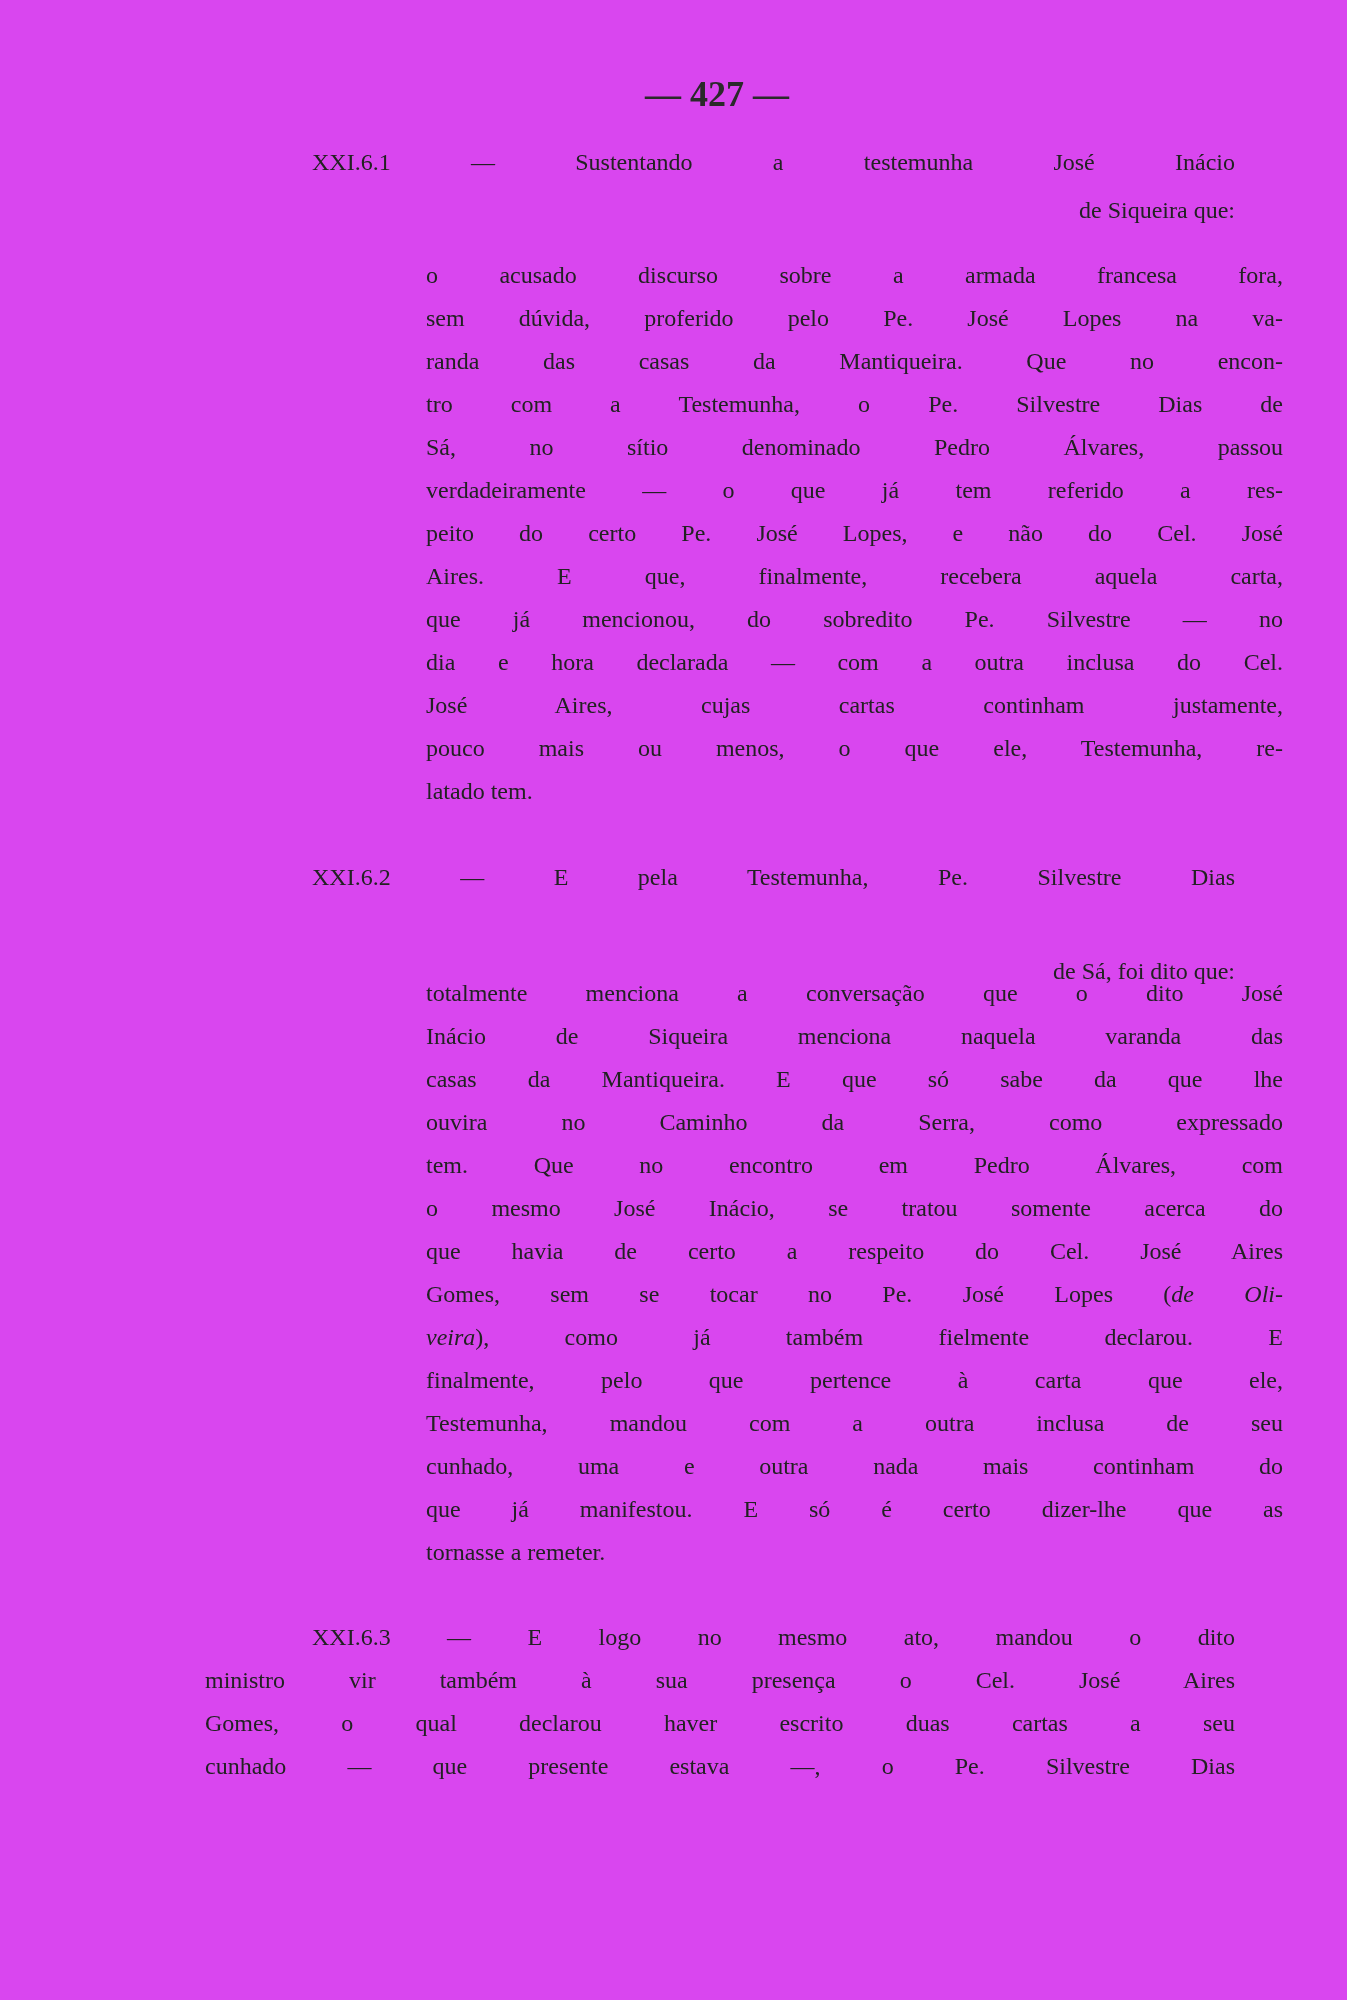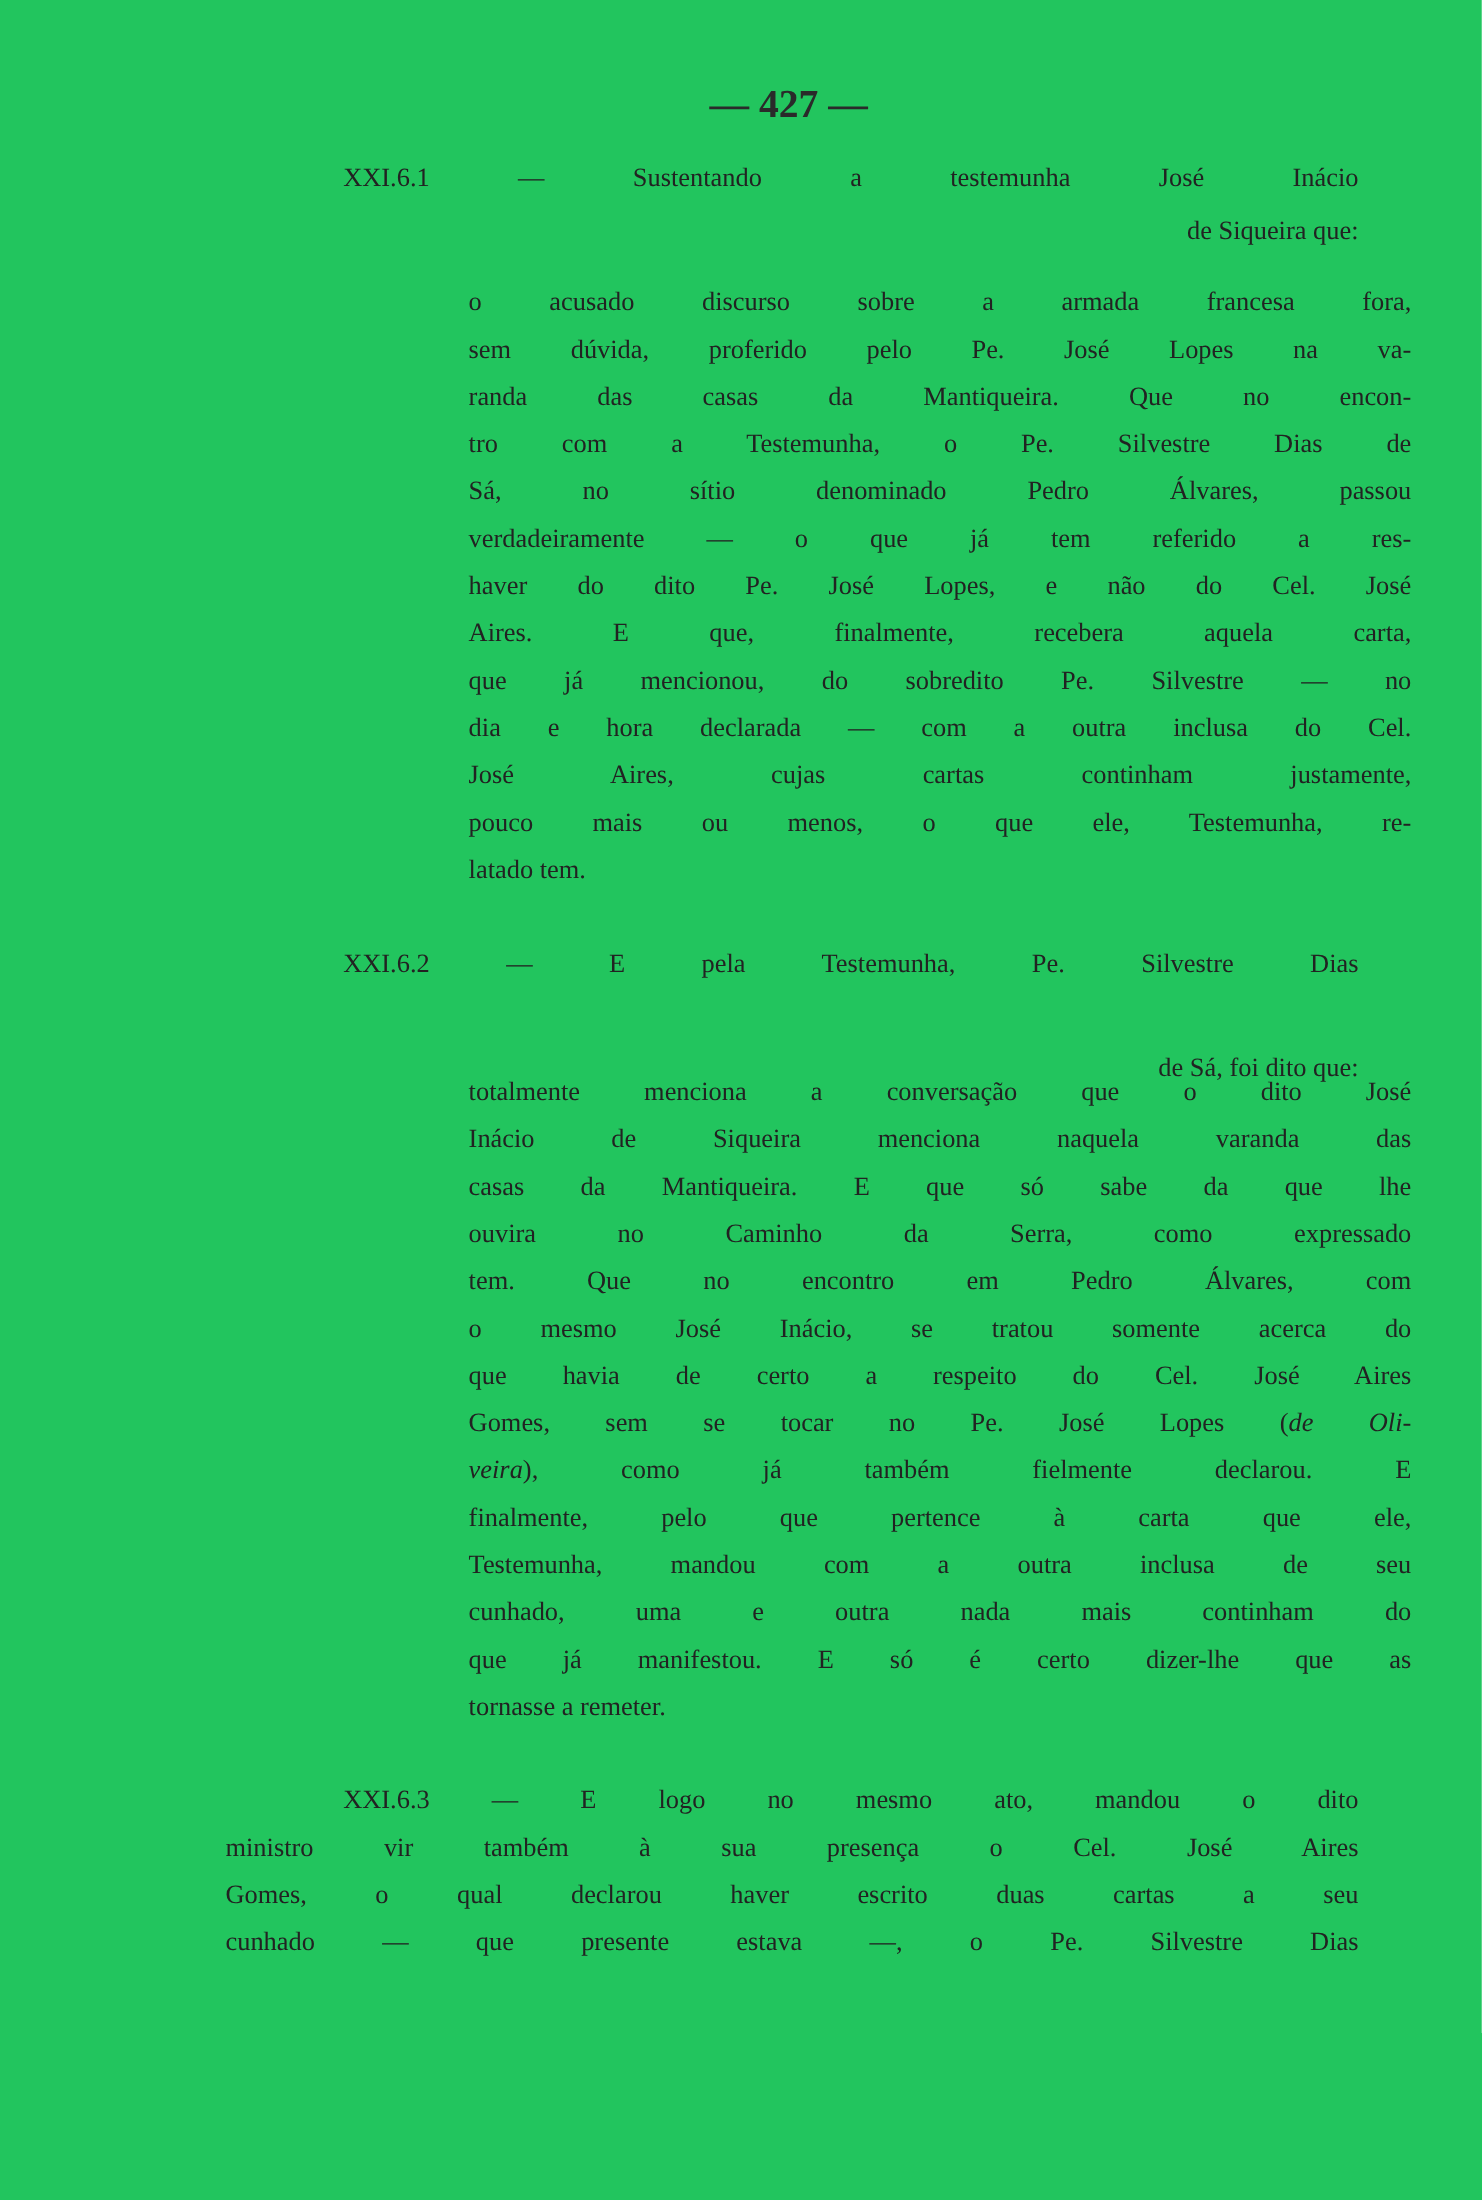--- a/index.html
+++ b/index.html
@@ -1,18 +1,18 @@
 <!DOCTYPE html>
 <html><head>
 <meta charset="utf-8">
 <style>
   html, body { margin: 0; padding: 0; background: #ffffff; }
   body { width: 1347px; height: 2000px; position: relative; overflow: hidden;
          font-family: "Liberation Serif", "DejaVu Serif", serif; color: #222222; }
-  .page { position: absolute; left: 0; top: 0; width: 1347px; height: 2000px; background: #22c55e; }
+  .page { position: absolute; left: 0; top: 0; width: 1347px; height: 2000px; background: #d946ef; }
   .pagenum { position: absolute; top: 74px; left: 617px; width: 200px; text-align: center;
              font-size: 36px; line-height: 40px; font-weight: bold; color: #2a2a2a; }
   .line { position: absolute; height: 43px; line-height: 43px; font-size: 24px;
           white-space: nowrap; overflow: visible; }
   .just { text-align: justify; text-align-last: justify; white-space: normal; }
   .left { text-align: left; }
   .full { left: 205px; width: 1030px; text-align: right; }
   .indent { left: 312px; width: 923px; }
   .quote { left: 378px; width: 857px; margin-left: 48px; }
   em { font-style: italic; }
@@ -28,21 +28,21 @@
     <div class="line just indent" style="top:141px">XXI.6.1 — Sustentando a testemunha José Inácio</div>
     <div class="line left full" style="top:189px">de Siqueira que:</div>
 
     <div>
       <div class="line just quote" style="top:254px">o acusado discurso sobre a armada francesa fora,</div>
       <div class="line just quote" style="top:297px">sem dúvida, proferido pelo Pe. José Lopes na va-</div>
       <div class="line just quote" style="top:340px">randa das casas da Mantiqueira.  Que no encon-</div>
       <div class="line just quote" style="top:383px">tro com a Testemunha, o Pe. Silvestre Dias de</div>
       <div class="line just quote" style="top:426px">Sá, no sítio denominado Pedro Álvares, passou</div>
       <div class="line just quote" style="top:469px">verdadeiramente — o que já tem referido a res-</div>
-      <div class="line just quote" style="top:512px">haver do dito Pe. José Lopes, e não do Cel. José</div>
+      <div class="line just quote" style="top:512px">peito do certo Pe. José Lopes, e não do Cel. José</div>
       <div class="line just quote" style="top:555px">Aires.  E que, finalmente, recebera aquela carta,</div>
       <div class="line just quote" style="top:598px">que já mencionou, do sobredito Pe. Silvestre — no</div>
       <div class="line just quote" style="top:641px">dia e hora declarada — com a outra inclusa do Cel.</div>
       <div class="line just quote" style="top:684px">José Aires, cujas cartas continham justamente,</div>
       <div class="line just quote" style="top:727px">pouco mais ou menos, o que ele, Testemunha, re-</div>
       <div class="line left quote" style="top:770px">latado tem.</div>
     </div>
   </div>
 
   <div>

